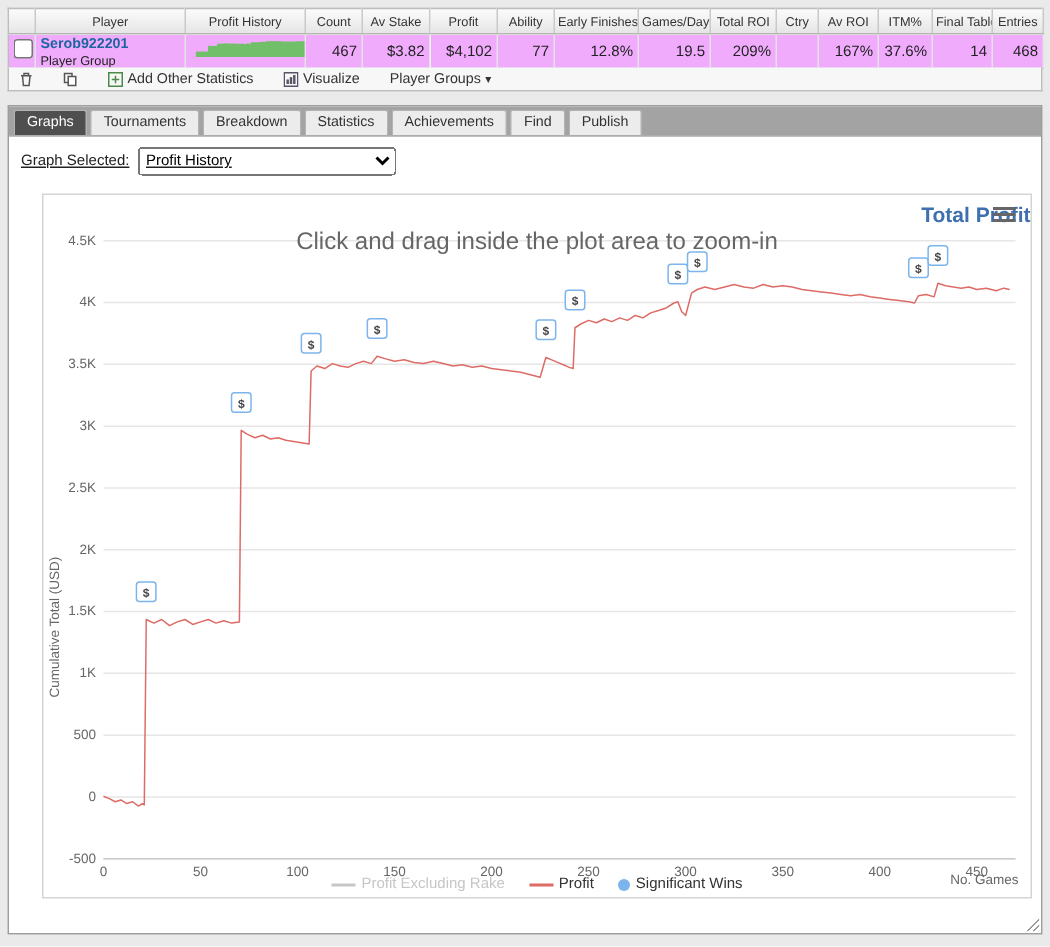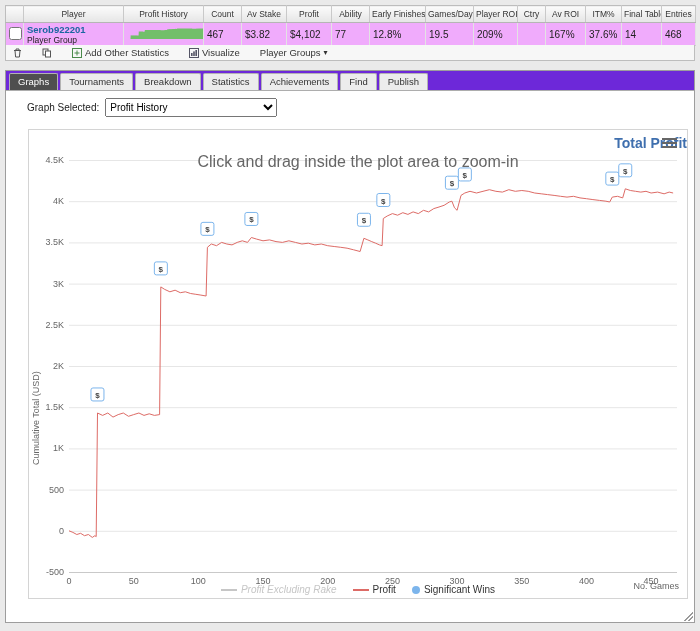--- a/index.html
+++ b/index.html
@@ -14,67 +14,67 @@
   .stats-table { position:absolute; left:5px; top:5px; width:690px;
     border-collapse:collapse; background:#fff; table-layout:fixed;
     border:1px solid #bdbdbd; }
   .stats-table th { font-size:8.5px; font-weight:normal; color:#333;
     background:linear-gradient(#fbfbfb,#e5e5e5);
     border-right:1px solid #c9c9c9; border-bottom:1px solid #b5b5b5;
     height:17px; overflow:hidden; white-space:nowrap; padding:0 2px; text-align:center; cursor:pointer;}
   .stats-table td { font-size:10px; color:#222; background:#f0abfc;
     border-right:1px solid #e3e3e3; border-bottom:1px solid #cfcfcf;
     height:23px; padding:0 3px; overflow:hidden; white-space:nowrap; }
-  .num { text-align:left; }
+  .num { text-align:right; }
   .ctr { text-align:center; }
   .player-name { color:#1b66a0; font-weight:bold; font-size:9.5px; line-height:11px; cursor:pointer;}
   .player-sub { font-size:8.5px; color:#222; line-height:10px; }
 
   
   .toolbar { position:absolute; left:5px; top:45px; width:690px; height:16px;
     background:#f7f7f7; border:1px solid #bdbdbd; border-top:none;
     display:flex; align-items:center; gap:16px; padding:0 5px;
     font-size:9.5px; color:#333; }
   .tool-item { display:flex; align-items:center; gap:3px; padding:0 2px; cursor:pointer; }
 
   
   .panel { position:absolute; left:5px; top:70px; width:690px; height:553px;
     background:#fff; border:1px solid #9d9d9d; }
   .panel-header { height:19px; background:#4f4f4f; color:#fff; font-size:11px;
     font-weight:bold; line-height:19px; padding:0 6px; position:relative; }
   .panel-close { position:absolute; right:3px; top:3px; width:13px; height:13px;
     background:#ececec; border:1px solid #888; color:#000; font-size:9px;
     line-height:11px; text-align:center; cursor:pointer; font-weight:bold; }
-  .tab-bar { height:20px; background:#6d28d9; border-bottom:1px solid #adadad;
+  .tab-bar { height:20px; background:#a3a3a3; border-bottom:1px solid #adadad;
     display:flex; align-items:flex-end; padding:3px 3px 0; }
   .tab { font-size:9.5px; color:#333; background:#ececec;
     border:1px solid #b3b3b3; border-bottom:none; border-radius:2px 2px 0 0;
     padding:2px 8px 3px; margin-right:2px; cursor:pointer; white-space:nowrap; }
   .tab.active { background:#4f4f4f; color:#fff; }
   .graph-select-row { display:flex; align-items:center; gap:6px;
-    padding:7px 21px 0; font-size:10px; color:#222; }
+    padding:7px 8px 0; font-size:10px; color:#222;text-decoration:underline; }
   .graph-select-row select { font-size:10px; height:19px; width:172px; font-family:inherit; }
 
   
   .chart-box { position:absolute; left:22px; top:58px; width:660px; height:470px;
     border:1px solid #d4d4d4; background:#fff; }
   svg.plot { position:absolute; left:0; top:0; }
   .chart-title { position:absolute; top:5px; width:100%; text-align:right;
     font-size:14px; font-weight:bold; color:#3f6fae; }
   .chart-subtitle { position:absolute; top:23px; width:100%; text-align:center;
     font-size:16px; color:#666; }
   .hamburger { position:absolute; top:8px; right:10px; width:15px; cursor:pointer; }
   .hamburger div { height:2px; background:#666; margin:0 0 2px; }
   .y-title { position:absolute; left:2px; top:335px; transform:rotate(-90deg);
     transform-origin:0 0; font-size:9px; color:#666; white-space:nowrap; }
   .x-title { position:absolute; right:8px; bottom:7px; font-size:9px; color:#666; }
   .legend { position:absolute; bottom:3px; width:100%; display:flex;
     justify-content:center; gap:16px; font-size:10px; color:#333; align-items:center; }
   .legend-item { display:flex; align-items:center; gap:4px; cursor:pointer; }
-  .legend-item.muted { color:#c6c6c6;font-style:italic; }
+  .legend-item.muted { color:#c6c6c6; }
   .sw-line { width:16px; height:2px; display:inline-block; }
   .sw-dot { width:8px; height:8px; border-radius:50%; display:inline-block; }
 
   .resize-grip { position:absolute; right:1px; bottom:1px; width:11px; height:11px;
     clip-path:polygon(100% 0,100% 100%,0 100%);
     background:repeating-linear-gradient(135deg,#9a9a9a 0 1px,transparent 1px 3px);
     cursor:nwse-resize; }
 </style>
 </head>
 <body>
@@ -101,21 +101,21 @@
     <tr>
       <th></th>
       <th>Player</th>
       <th>Profit History</th>
       <th>Count</th>
       <th>Av Stake</th>
       <th>Profit</th>
       <th>Ability</th>
       <th>Early Finishes</th>
       <th>Games/Day</th>
-      <th>Player ROI</th>
+      <th>Total ROI</th>
       <th>Ctry</th>
       <th>Av ROI</th>
       <th>ITM%</th>
       <th>Final Table:</th>
       <th>Entries</th>
     </tr>
   </thead>
   <tbody>
     <tr>
       <td class="ctr"><input type="checkbox" style=""></td>

